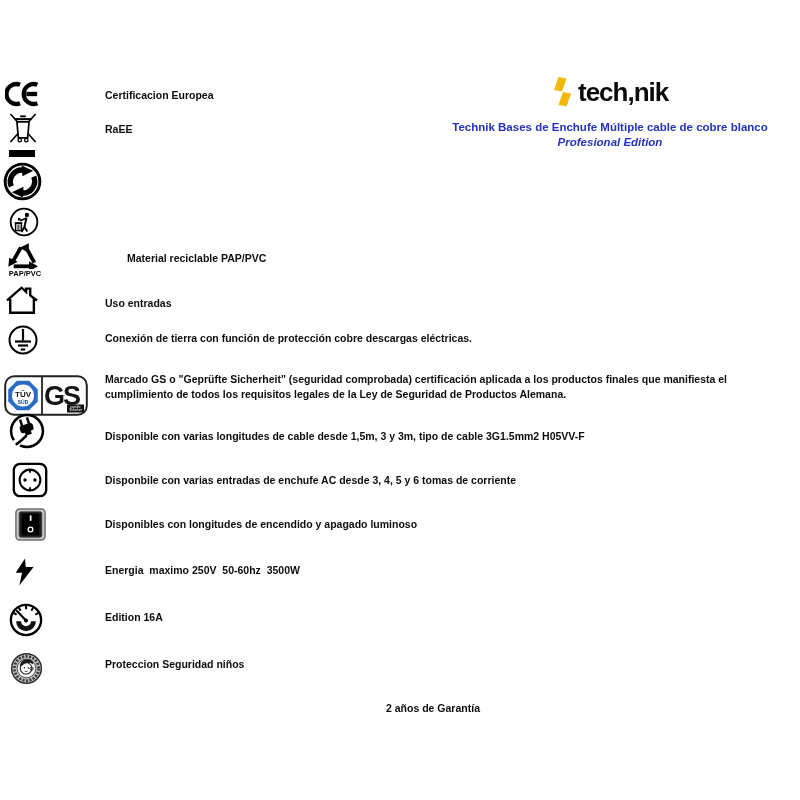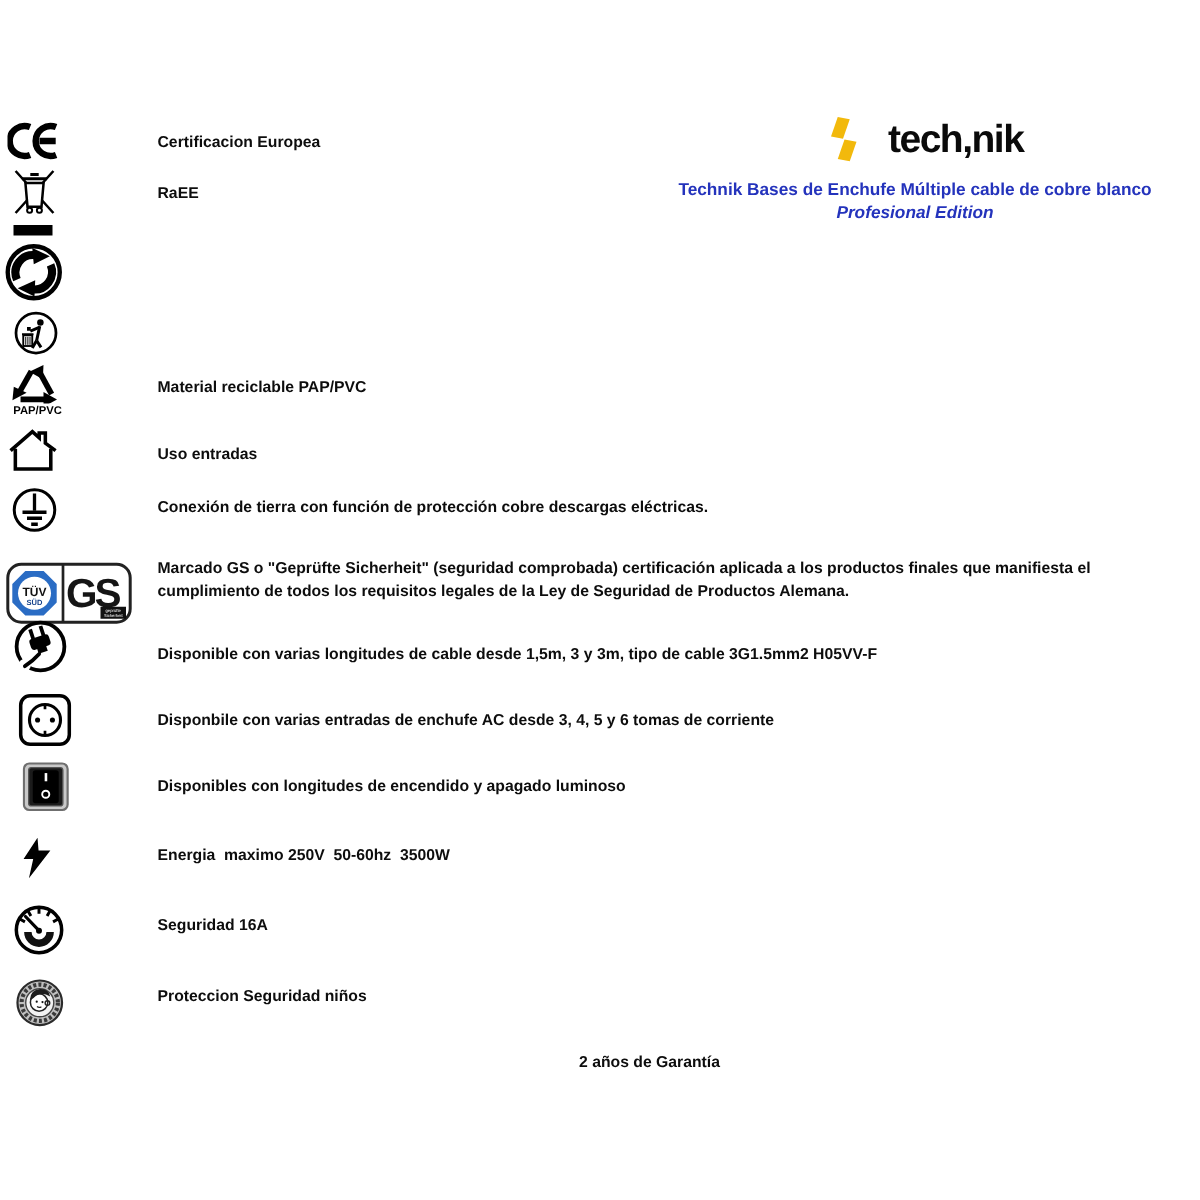--- a/index.html
+++ b/index.html
@@ -2,21 +2,21 @@
 <html><head>
 <meta charset="utf-8">
 <style>
   html,body{margin:0;padding:0;background:#fff;}
   .canvas{position:relative;width:800px;height:800px;background:#fff;overflow:hidden;
           font-family:"Liberation Sans",sans-serif;}
   .icon{position:absolute;}
   .icon svg{display:block;width:100%;height:100%;}
   .row-text{position:absolute;left:105px;width:660px;font-weight:bold;font-size:10.5px;
             color:#0d0d0d;line-height:15px;white-space:pre-wrap;}
-  .brand-logo{position:absolute;left:552px;top:77px;display:flex;align-items:flex-end;gap:19px;}
+  .brand-logo{position:absolute;left:552px;top:77px;display:flex;align-items:flex-start;gap:5px;}
   .brand-logo .logo-text{font-size:26px;font-weight:bold;color:#0a0a0a;letter-spacing:-1px;}
   .doc-title{position:absolute;left:415px;top:121px;width:390px;text-align:center;
              font-weight:bold;font-size:11.5px;color:#2433bc;}
   .doc-subtitle{position:absolute;left:415px;top:136px;width:390px;text-align:center;
                 font-weight:bold;font-style:italic;font-size:11.5px;color:#2433bc;}
   .pap-label{position:absolute;left:1px;top:269px;width:48px;text-align:center;
              font-weight:bold;font-size:7.5px;color:#000;letter-spacing:0;}
   .weee-bar{position:absolute;left:9px;top:150px;width:26px;height:6.5px;background:#000;}
 </style>
 </head>
@@ -182,25 +182,25 @@
       <path d="M10.8 16 Q 11.2 8.5 18.3 8 Q 24.6 7.8 25.6 13.5 L 22.5 12 Q 17 10.8 13.5 14.5 Z" fill="#1d1d1d"></path>
       <circle cx="23.6" cy="18.2" r="1.7" fill="none" stroke="#222" stroke-width="1"></circle>
       <circle cx="15.8" cy="17.2" r="0.8" fill="#111"></circle>
       <circle cx="20" cy="17.5" r="0.8" fill="#111"></circle>
       <path d="M16 20.8 Q 17.6 22 19.2 20.9" fill="none" stroke="#222" stroke-width="0.9"></path>
     </svg>
   </div>
 
   <div class="row-text" style="top:88px;">Certificacion Europea</div>
   <div class="row-text" style="top:122px;">RaEE</div>
-  <div class="row-text" style="top:251px;">Material reciclable PAP/PVC</div>
+  <div class="row-text" style="top:251px;margin-left:22px;">Material reciclable PAP/PVC</div>
   <div class="row-text" style="top:296px;">Uso entradas</div>
   <div class="row-text" style="top:331px;">Conexión de tierra con función de protección cobre descargas eléctricas.</div>
   <div class="row-text" style="top:372px;width:645px;">Marcado GS o "Geprüfte Sicherheit" (seguridad comprobada) certificación aplicada a los productos finales que manifiesta el cumplimiento de todos los requisitos legales de la Ley de Seguridad de Productos Alemana.</div>
   <div class="row-text" style="top:429px;">Disponible con varias longitudes de cable desde 1,5m, 3 y 3m, tipo de cable 3G1.5mm2 H05VV-F</div>
   <div class="row-text" style="top:473px;">Disponbile con varias entradas de enchufe AC desde 3, 4, 5 y 6 tomas de corriente</div>
   <div class="row-text" style="top:517px;">Disponibles con longitudes de encendido y apagado luminoso</div>
   <div class="row-text" style="top:563px;">Energia  maximo 250V  50-60hz  3500W</div>
-  <div class="row-text" style="top:610px;">Seguridad 16A</div>
+  <div class="row-text" style="top:610px;">Edition 16A</div>
   <div class="row-text" style="top:657px;">Proteccion Seguridad niños</div>
   <div class="row-text" style="top:701px;left:103px;text-align:center;">2 años de Garantía</div>
 
 </div>
 
 </body></html>

